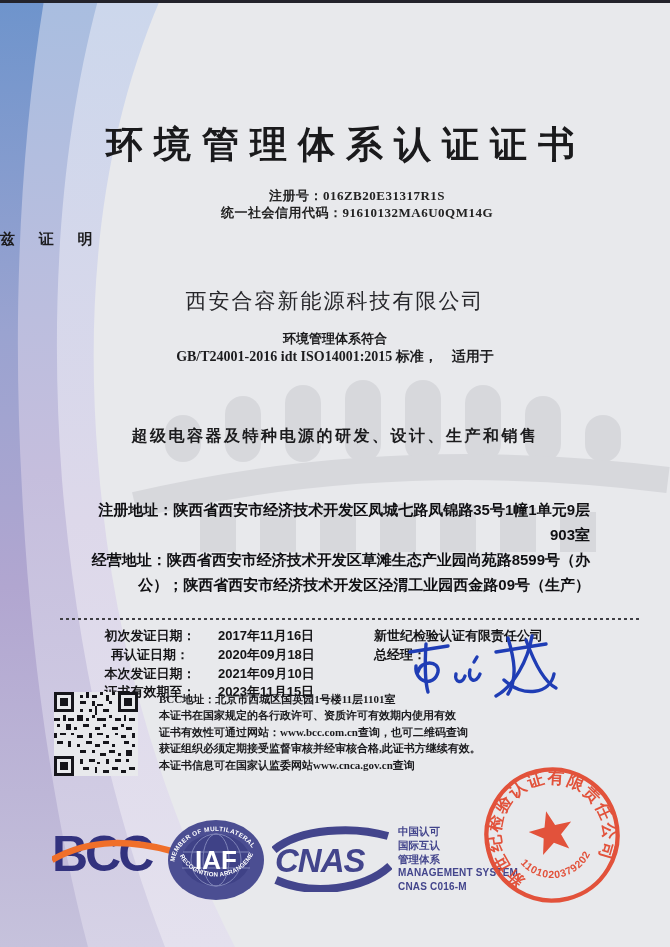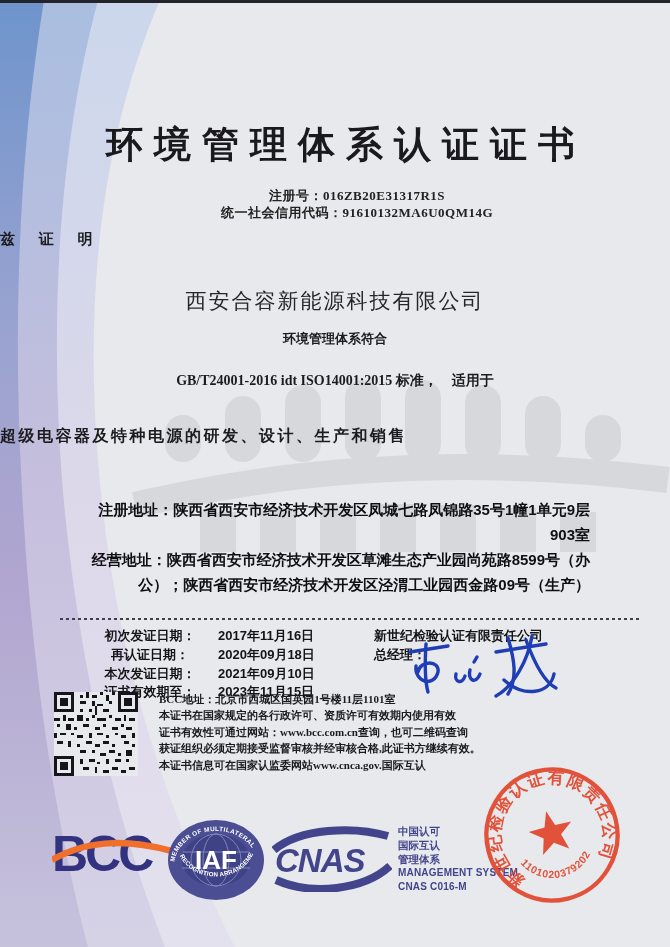--- a/index.html
+++ b/index.html
@@ -16,22 +16,22 @@
   .title{
     left:0;right:0;top:120px;text-align:center;padding-left:22px;
     font-size:37px;font-weight:700;letter-spacing:11px;color:#1a1a1c;
   }
   .regline{left:0;right:0;text-align:center;font-size:13px;font-weight:700;letter-spacing:.5px;color:#222;padding-left:44px;}
   .reg1{top:187px;}
   .reg2{top:204px;}
   .hereby{left:0;right:0;top:230px;text-align:left;font-size:15px;font-weight:600;letter-spacing:10px;}
   .company{left:0;right:0;top:268px;text-align:center;font-size:21px;letter-spacing:2px;color:#26262a;margin-top:19px;}
   .compliance{left:0;right:0;top:330px;text-align:center;font-size:13px;font-weight:700;}
-  .standard{left:0;right:0;top:348px;text-align:center;font-size:14px;font-weight:600;margin-top:24px;}
-  .scope{left:0;right:0;top:426px;text-align:left;font-size:16px;font-weight:600;letter-spacing:2.5px;}
+  .standard{left:0;right:0;top:348px;text-align:center;font-size:14px;font-weight:600;}
+  .scope{left:0;right:0;top:426px;text-align:center;font-size:16px;font-weight:600;letter-spacing:2.5px;}
 
   .addresses{
     left:82px;top:497px;width:508px;text-align:right;
     font-family:"Liberation Sans","DejaVu Sans",sans-serif;
     font-size:15px;font-weight:700;line-height:25px;color:#0f0f12;
   }
   .addr-label{font-weight:700;}
 
   .sep{
     left:60px;top:618px;width:582px;height:2px;
@@ -201,21 +201,21 @@
         <rect x="24" y="2" width="3" height="3"></rect>
         <rect x="2" y="24" width="3" height="3"></rect>
       <path d="M9 1h1v1H9zM11 0h1v2h-1zM13 1h2v1h-2zM16 0h1v1h-1zM18 1h1v2h-1zM20 0h1v1h-1zM9 3h2v1H9zM13 3h1v2h-1zM15 4h2v1h-2zM19 3h1v1h-1zM9 6h1v1H9zM12 6h1v1h-1zM14 5h1v3h-1zM17 6h2v1h-2zM0 9h2v1H0zM3 8h1v2H3zM5 9h2v1H5zM8 8h2v2H8zM11 9h1v1h-1zM13 8h1v1h-1zM15 9h3v1h-3zM19 8h1v1h-1zM21 9h2v1h-2zM24 8h1v2h-1zM26 9h2v1h-2zM1 11h1v1H1zM4 11h2v2H4zM7 12h1v1H7zM10 11h2v1h-2zM14 12h2v1h-2zM17 11h1v1h-1zM20 12h2v1h-2zM23 11h1v1h-1zM25 12h2v1h-2zM0 14h1v2H0zM2 14h2v1H2zM6 14h1v1H6zM8 15h2v1H8zM12 14h1v2h-1zM15 14h2v1h-2zM18 15h1v1h-1zM21 14h1v1h-1zM23 15h2v1h-2zM27 14h1v2h-1zM1 17h2v1H1zM5 17h1v2H5zM8 18h1v1H8zM11 17h2v1h-2zM14 18h2v1h-2zM17 17h2v1h-2zM20 18h1v1h-1zM24 17h2v1h-2zM27 18h1v1h-1zM9 20h2v1H9zM13 20h1v1h-1zM16 21h2v1h-2zM19 20h2v1h-2zM22 21h1v1h-1zM25 20h2v2h-2zM9 23h1v2H9zM12 23h2v1h-2zM15 24h1v1h-1zM18 23h1v2h-1zM21 23h2v1h-2zM25 23h1v1h-1zM10 26h2v1h-2zM14 26h1v2h-1zM17 27h2v1h-2zM20 26h2v1h-2zM23 27h2v1h-2zM26 26h2v1h-2z"></path>
     </g>
   </svg>
   <div class="abs fineprint">
     <div>BCC地址：北京市西城区国英园1号楼11层1101室</div>
     <div>本证书在国家规定的各行政许可、资质许可有效期内使用有效</div>
     <div>证书有效性可通过网站：www.bcc.com.cn查询，也可二维码查询</div>
     <div>获证组织必须定期接受监督审核并经审核合格,此证书方继续有效。</div>
-    <div>本证书信息可在国家认监委网站www.cnca.gov.国际互认</div>
+    <div>本证书信息可在国家认监委网站www.cnca.gov.cn查询</div>
   </div>
 
   <svg class="abs bcc-logo" viewBox="0 0 120 58">
     <text x="0" y="47" font-family="Liberation Sans, DejaVu Sans, sans-serif" font-size="50" font-weight="900" letter-spacing="-3" fill="#32327e">BCC</text>
     <path d="M0,36 C40,13 82,17 120,27" stroke="#f06f2a" stroke-width="6.5" fill="none"></path>
   </svg>
 
   <svg class="abs iaf-logo" viewBox="0 0 100 84">
     <ellipse cx="50" cy="42" rx="48" ry="40" fill="#4b4e92"></ellipse>
     <ellipse cx="50" cy="42" rx="34" ry="26" fill="#3f4287"></ellipse>

